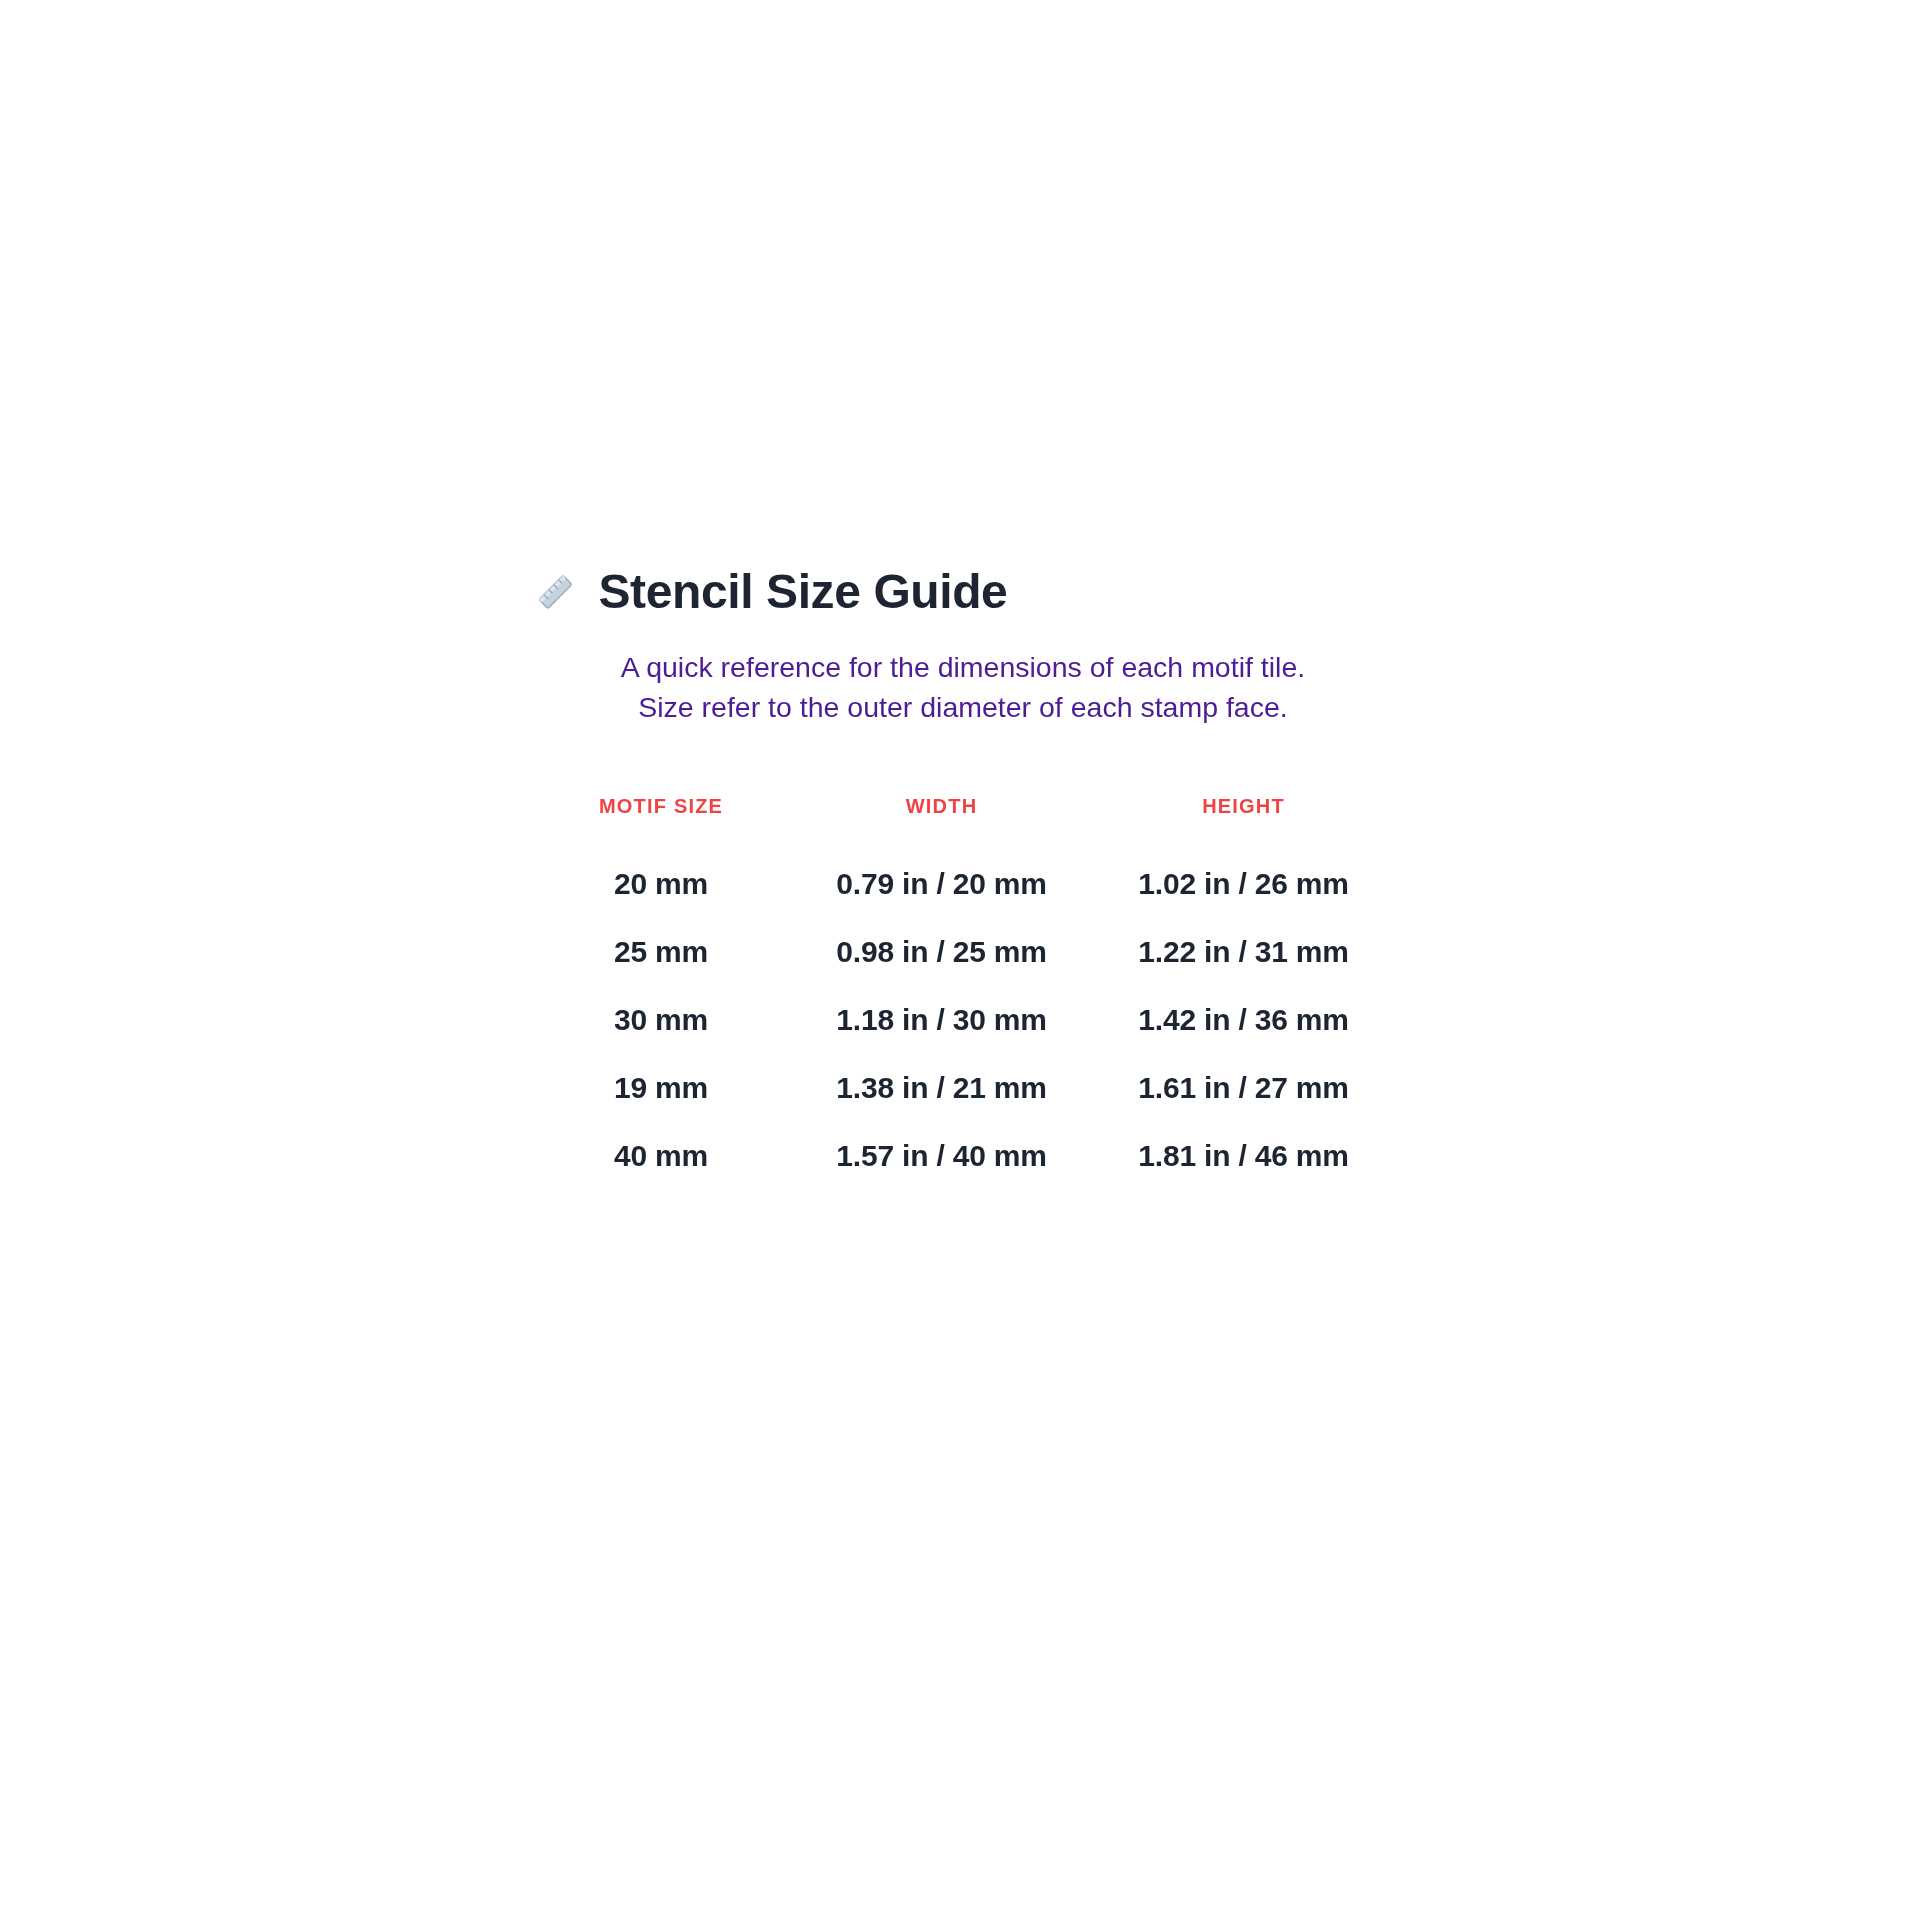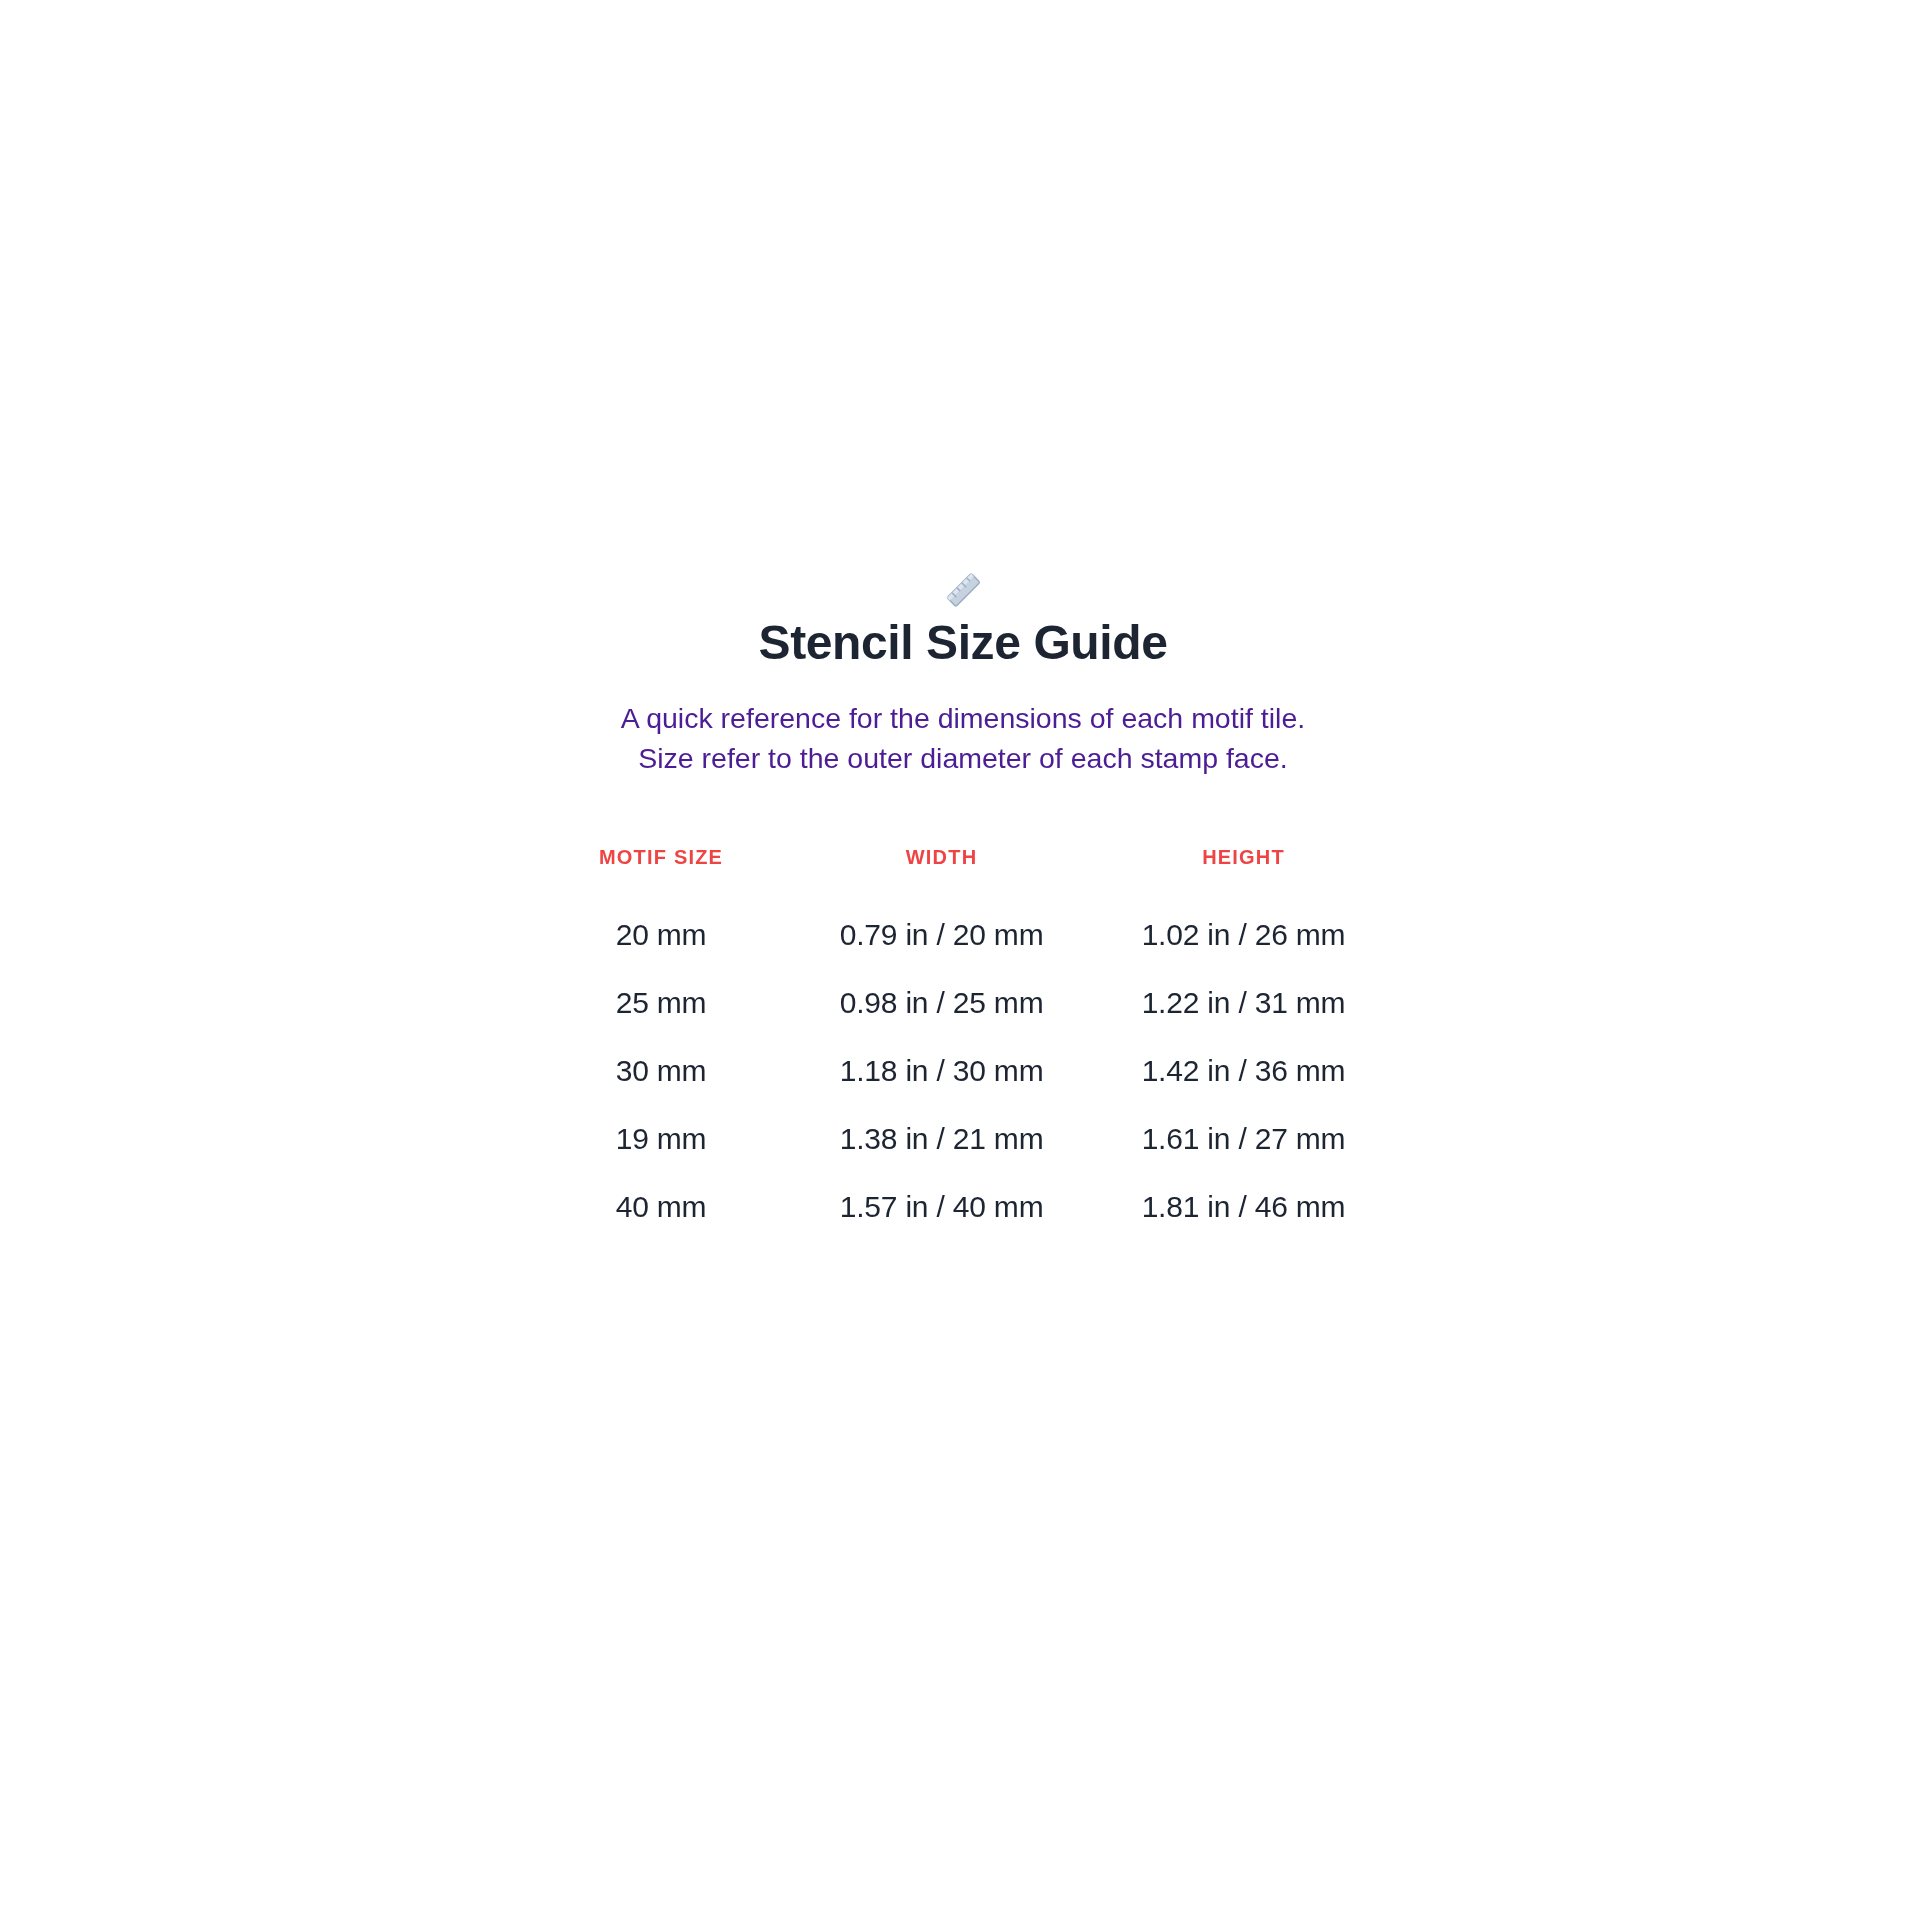--- a/index.html
+++ b/index.html
@@ -24,23 +24,22 @@
     position: absolute;
     left: 50%;
     transform: translateX(-50%);
     top: 566px;
     width: 863px;
     text-align: center;
   }
   .title-row {
     display: flex;
     align-items: center;
-    gap: 3px;
+    gap: 19px;
     margin-bottom: 28px;
-    flex-direction: column;
   }
   .ruler-icon {
     width: 48px;
     height: 48px;
     position: relative;
     flex: 0 0 auto;
     display: inline-block;
   }
   .ruler-icon svg { display: block; }
   .title {
@@ -76,21 +75,21 @@
     letter-spacing: 1.2px;
     text-transform: uppercase;
     padding-bottom: 32px;
     text-align: center;
   }
   table.size-table th.col-motif { width: 30%; }
   table.size-table th.col-width { width: 35%; }
   table.size-table th.col-height { width: 35%; }
   table.size-table td {
     font-size: 30px;
-    font-weight: 400;
+    font-weight: 700;
     color: #1d2533;
     text-align: center;
     padding: 17px 0;
     letter-spacing: -0.2px;
   }
 </style>
 </head>
 <body>
 
 <div class="page">

